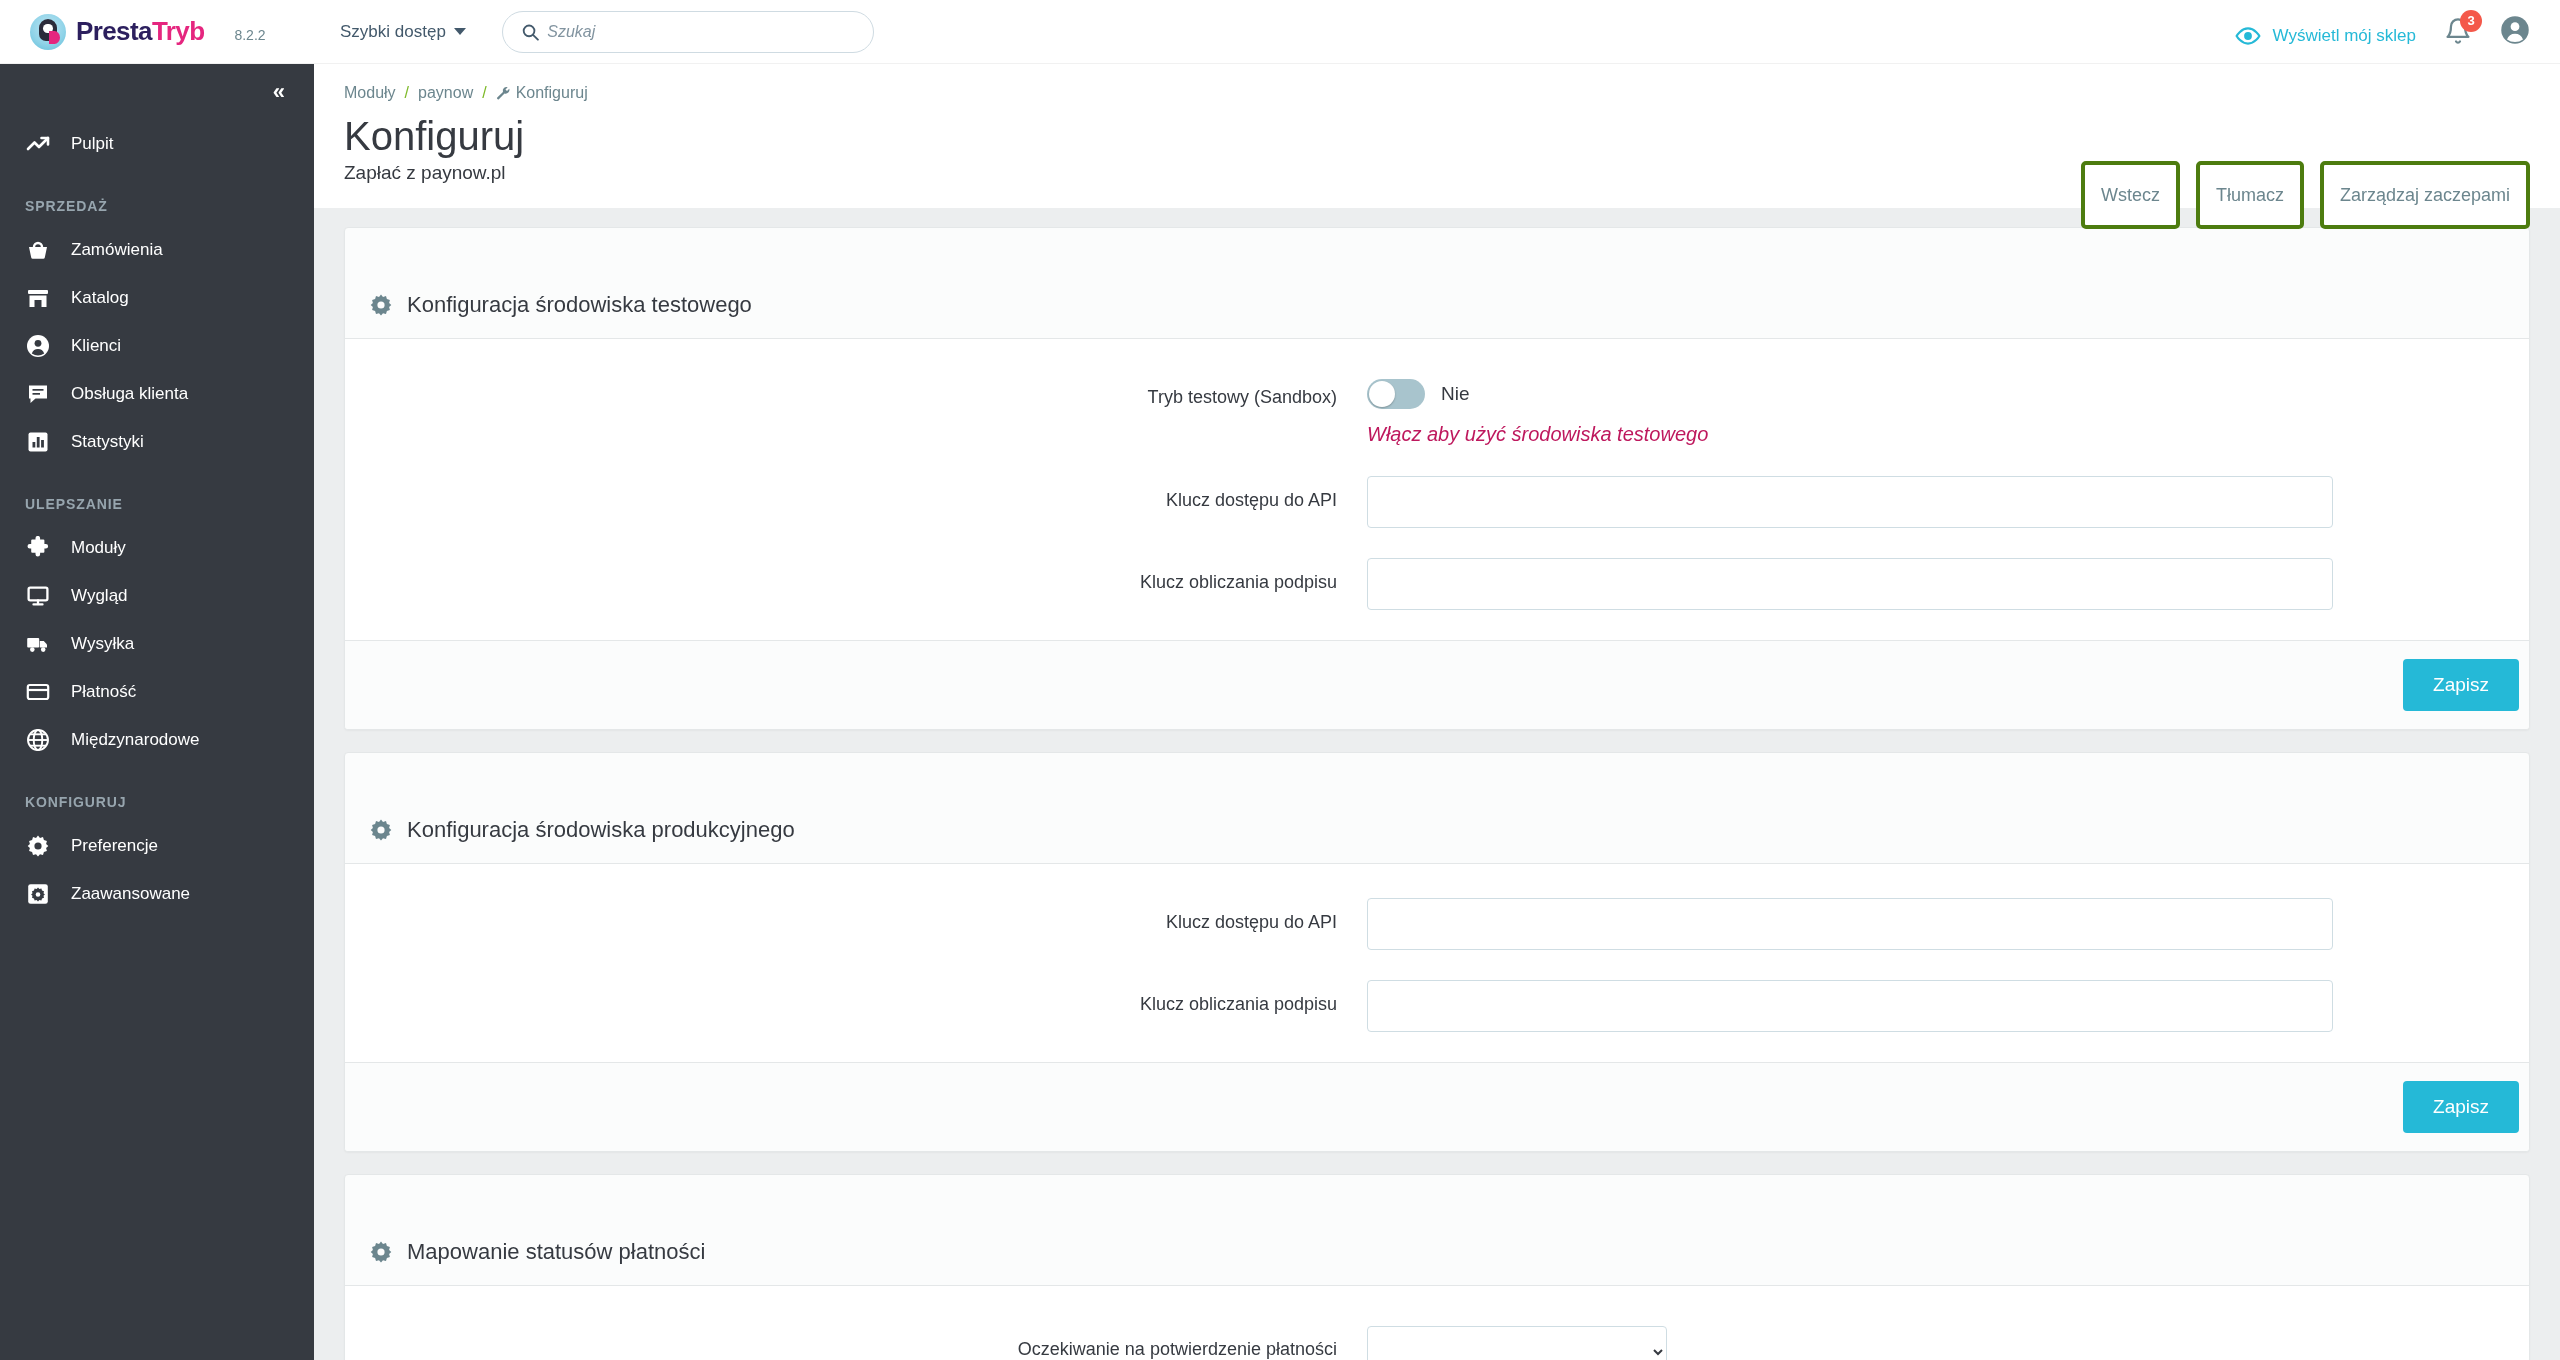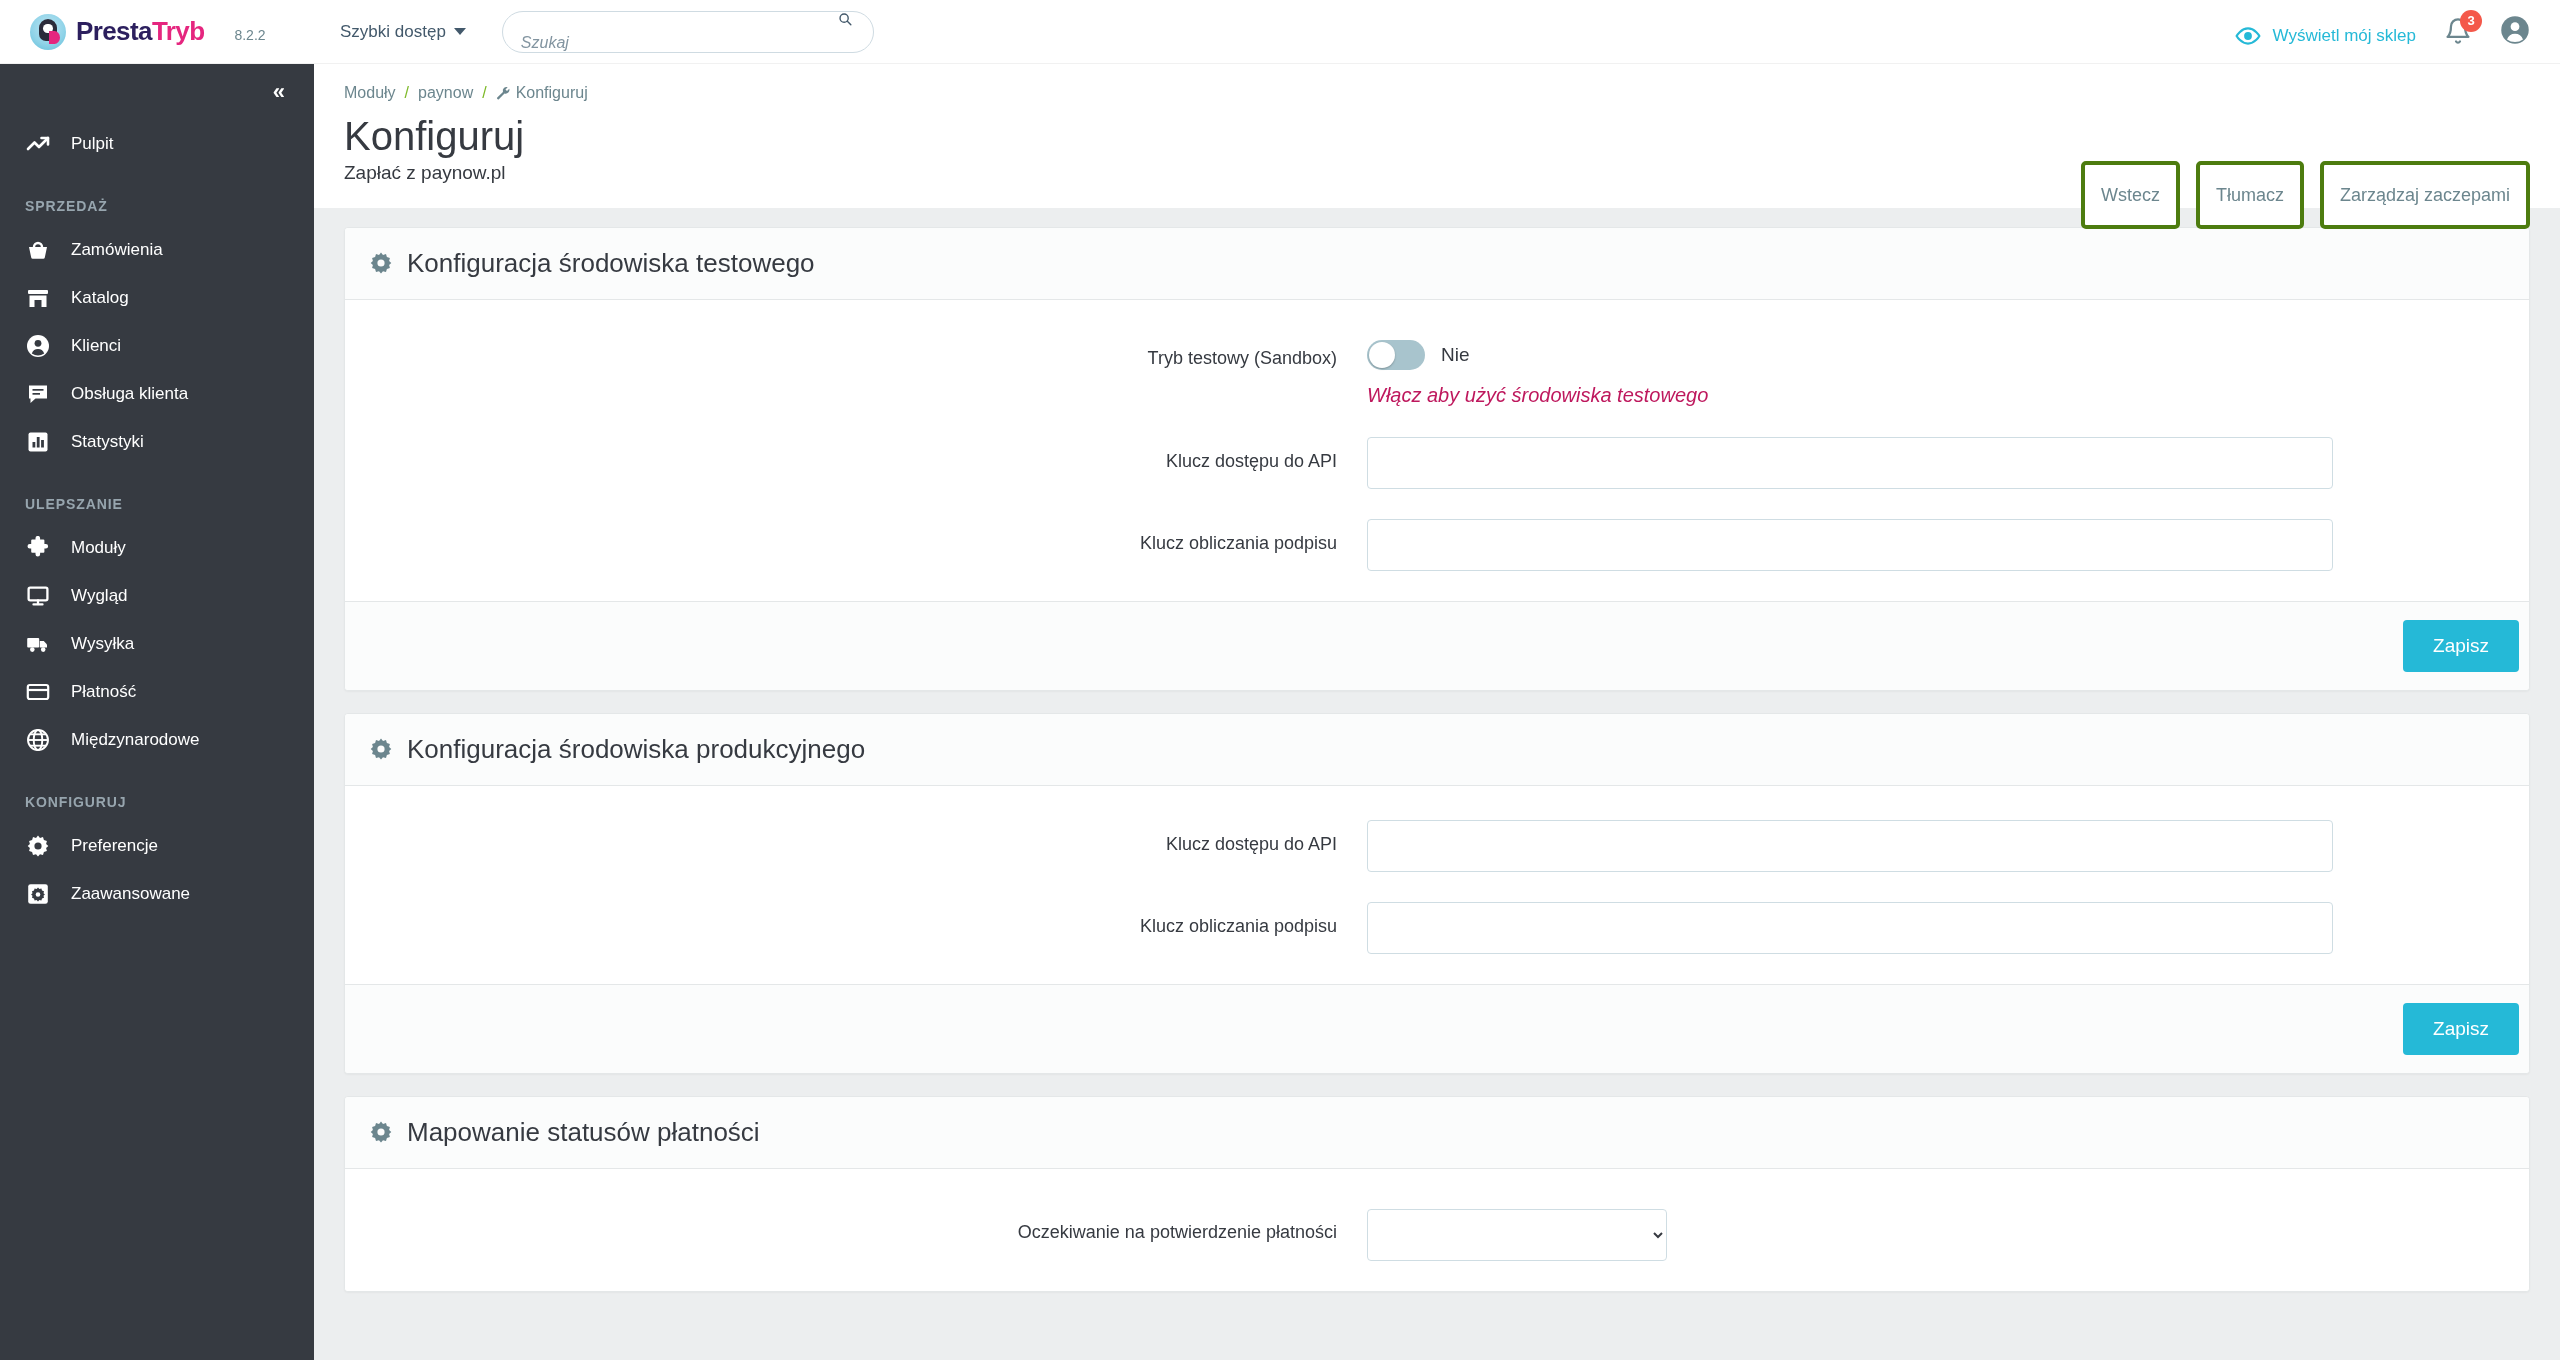--- a/index.html
+++ b/index.html
@@ -92,25 +92,24 @@
     border-left: 6px solid transparent;
     border-right: 6px solid transparent;
     border-top: 7px solid #43596b;
   }
   .search-wrap {
     margin-left: 36px;
     width: 372px; height: 42px;
     border: 1px solid #cfdbe2;
     border-radius: 21px;
     display: flex;
-    align-items: flex-end;
+    align-items: center;
     padding: 0 18px;
     gap: 8px;
     background: #fff;
-    flex-direction: column;
   }
   .search-input {
     border: none;
     outline: none;
     font-size: 16px;
     font-style: italic;
     color: #43596b;
     width: 100%;
     background: transparent;
     font-family: "Liberation Sans", sans-serif;
@@ -270,23 +269,24 @@
     margin-bottom: 22px;
     box-shadow: 0 1px 2px rgba(0,0,0,0.04);
     overflow: hidden;
   }
   .panel-head {
     display: flex;
     align-items: center;
     gap: 14px;
     padding: 20px 24px;
     border-bottom: 1px solid #e4e7e8;
-    font-size: 26px;
+    font-size: 22px;
     color: #363a41;
     background: #fbfcfc;
+    margin-top: 44px;
   }
   .panel-body {
     background: #ffffff;
     padding: 34px 0 30px 0;
   }
   .panel-foot {
     background: #fbfcfc;
     border-top: 1px solid #e4e7e8;
     padding: 18px 10px;
     display: flex;

